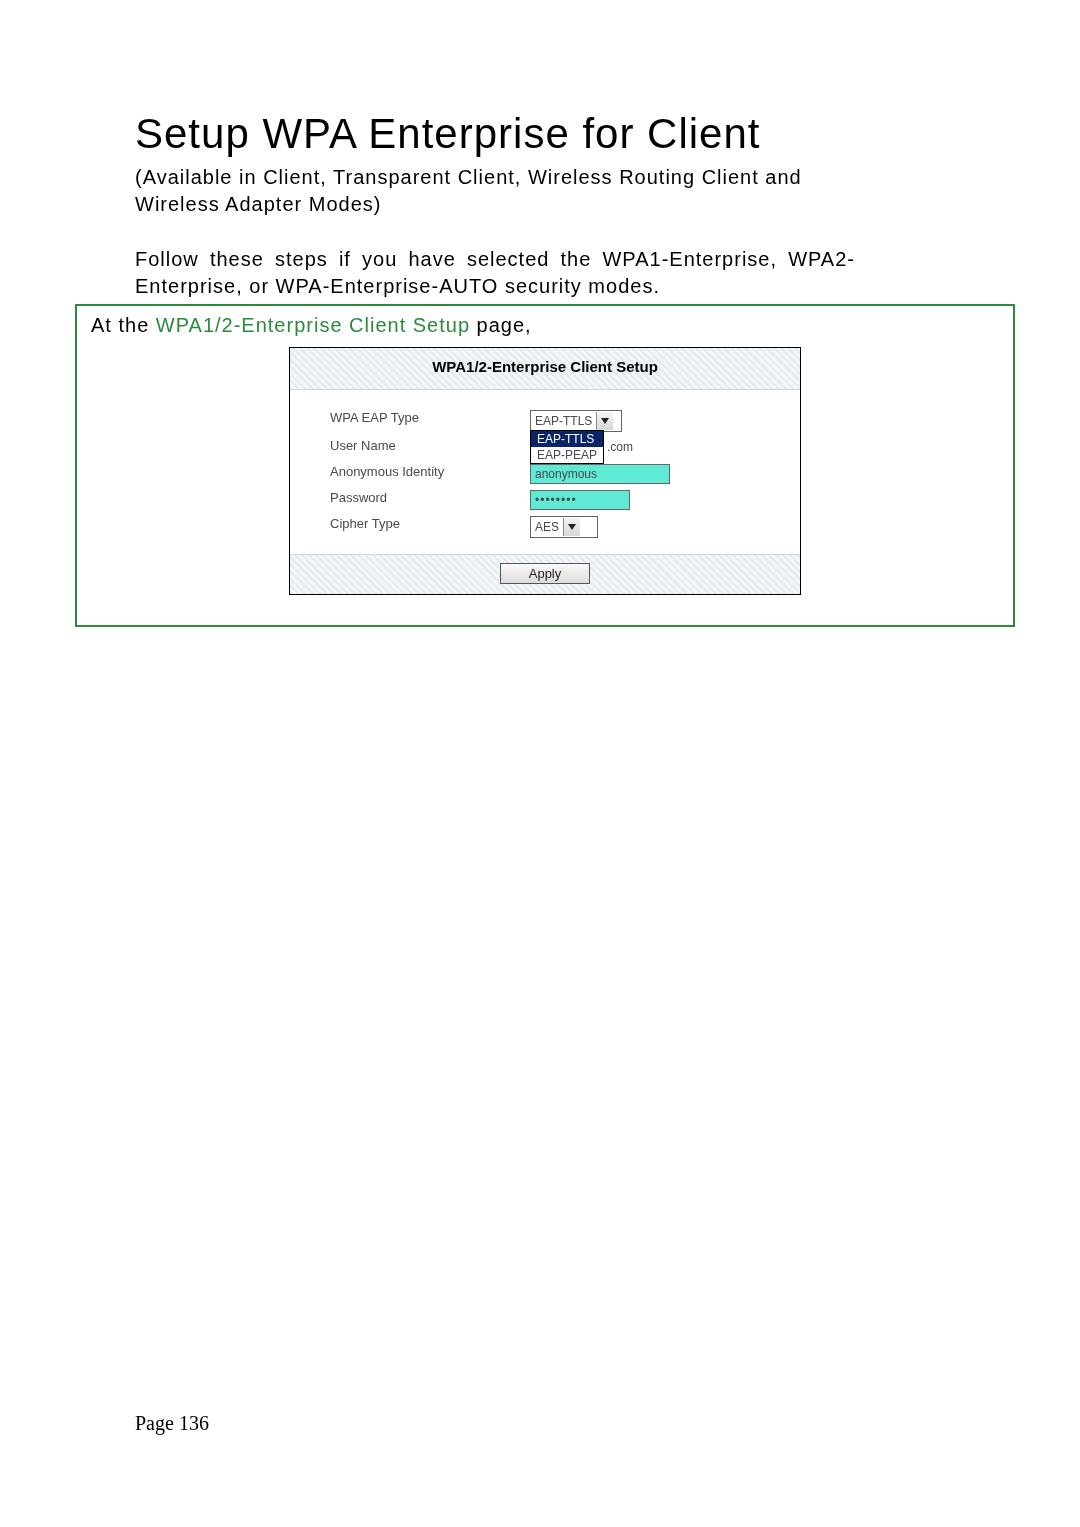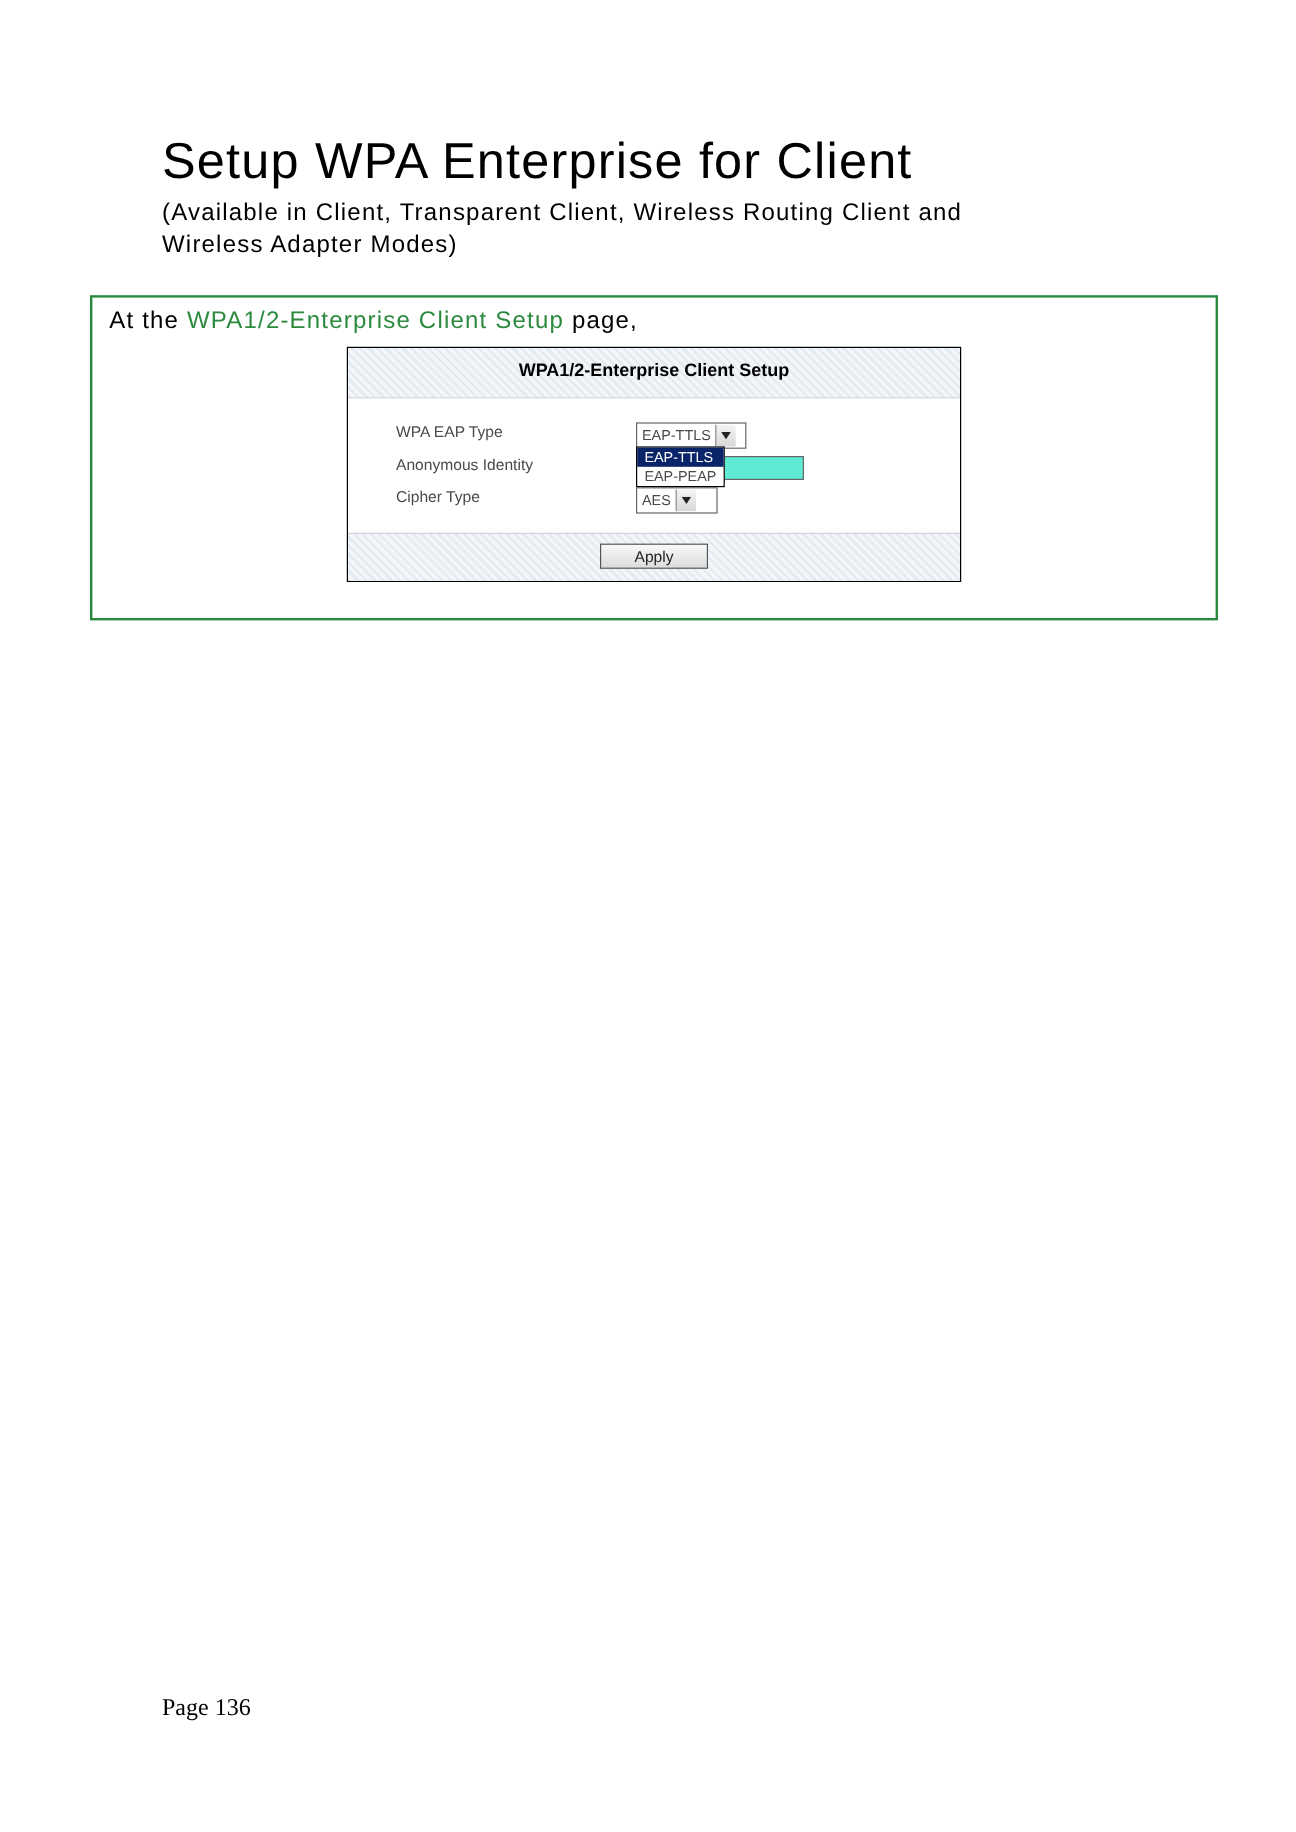--- a/index.html
+++ b/index.html
@@ -177,20 +177,21 @@
   }
 </style>
 </head>
 <body>
 
 <div class="page">
 
   <h1 class="title">Setup WPA Enterprise for Client</h1>
   <p class="subtitle">(Available in Client, Transparent Client, Wireless Routing Client and Wireless Adapter Modes)</p>
 
+  <p class="intro">Follow these steps if you have selected the WPA1-Enterprise, WPA2-Enterprise, or WPA-Enterprise-AUTO security modes.</p>
 
   <div class="frame">
     <p class="frame-lead">
       <span>At the </span><span class="highlight">WPA1/2-Enterprise Client Setup</span><span> page,</span>
     </p>
 
     <div class="shot">
       <div class="shot-header">WPA1/2-Enterprise Client Setup</div>
 
       <div class="shot-body">
@@ -207,28 +208,40 @@
               </span>
             </div>
             
             <div class="dropdown-list">
               <div class="opt sel">EAP-TTLS</div>
               <div class="opt">EAP-PEAP</div>
             </div>
           </div>
         </div>
 
+        <div class="row">
+          <div class="lbl">User Name</div>
+          <div class="ctrl" style="height:20px; width:130px;">
+            <span class="username-overlay">.com</span>
+          </div>
+        </div>
 
         <div class="row">
           <div class="lbl">Anonymous Identity</div>
           <div class="textinput">
             <span>anonymous</span>
           </div>
         </div>
 
+        <div class="row">
+          <div class="lbl">Password</div>
+          <div class="textinput" style="width:90px">
+            <span class="pw-dots">••••••••</span>
+          </div>
+        </div>
 
         <div class="row">
           <div class="lbl">Cipher Type</div>
           <div class="select" style="width:62px">
             <span class="sel-text">AES</span>
             <span class="dd-btn">
               <svg width="8" height="6" viewBox="0 0 8 6">
                   <polygon points="0,0 8,0 4,6" fill="#222"></polygon>
                 </svg>
             </span>

